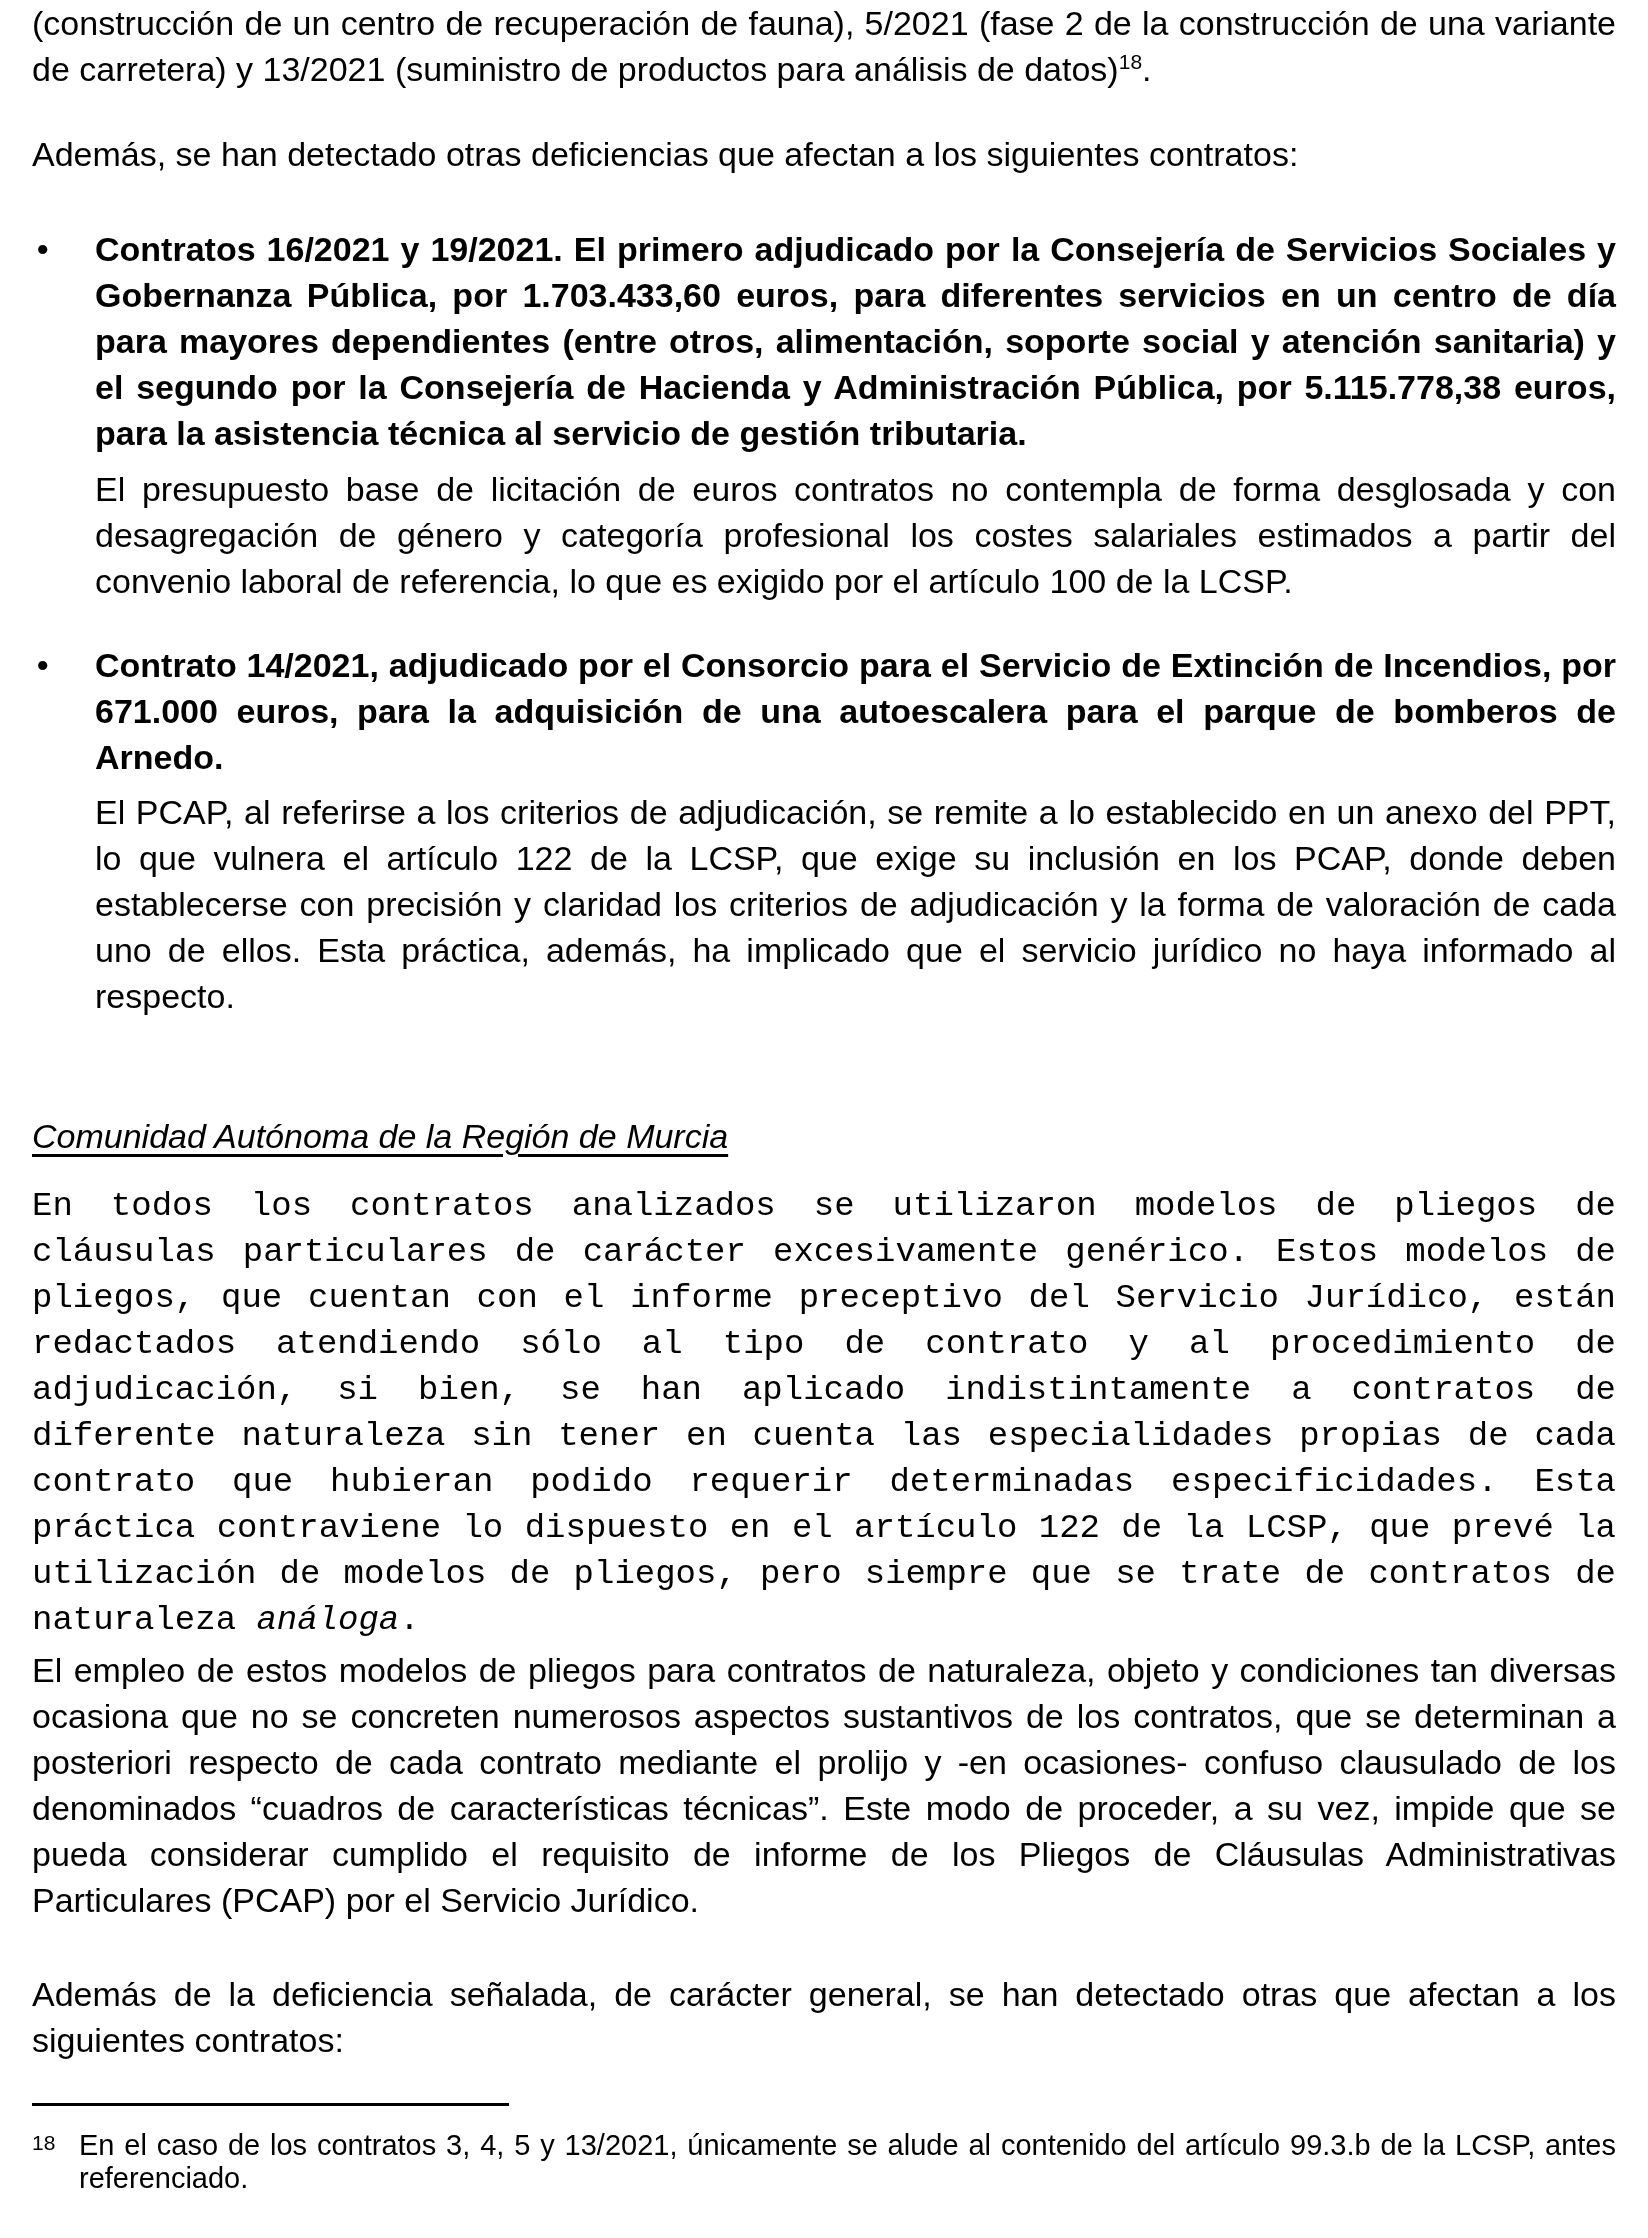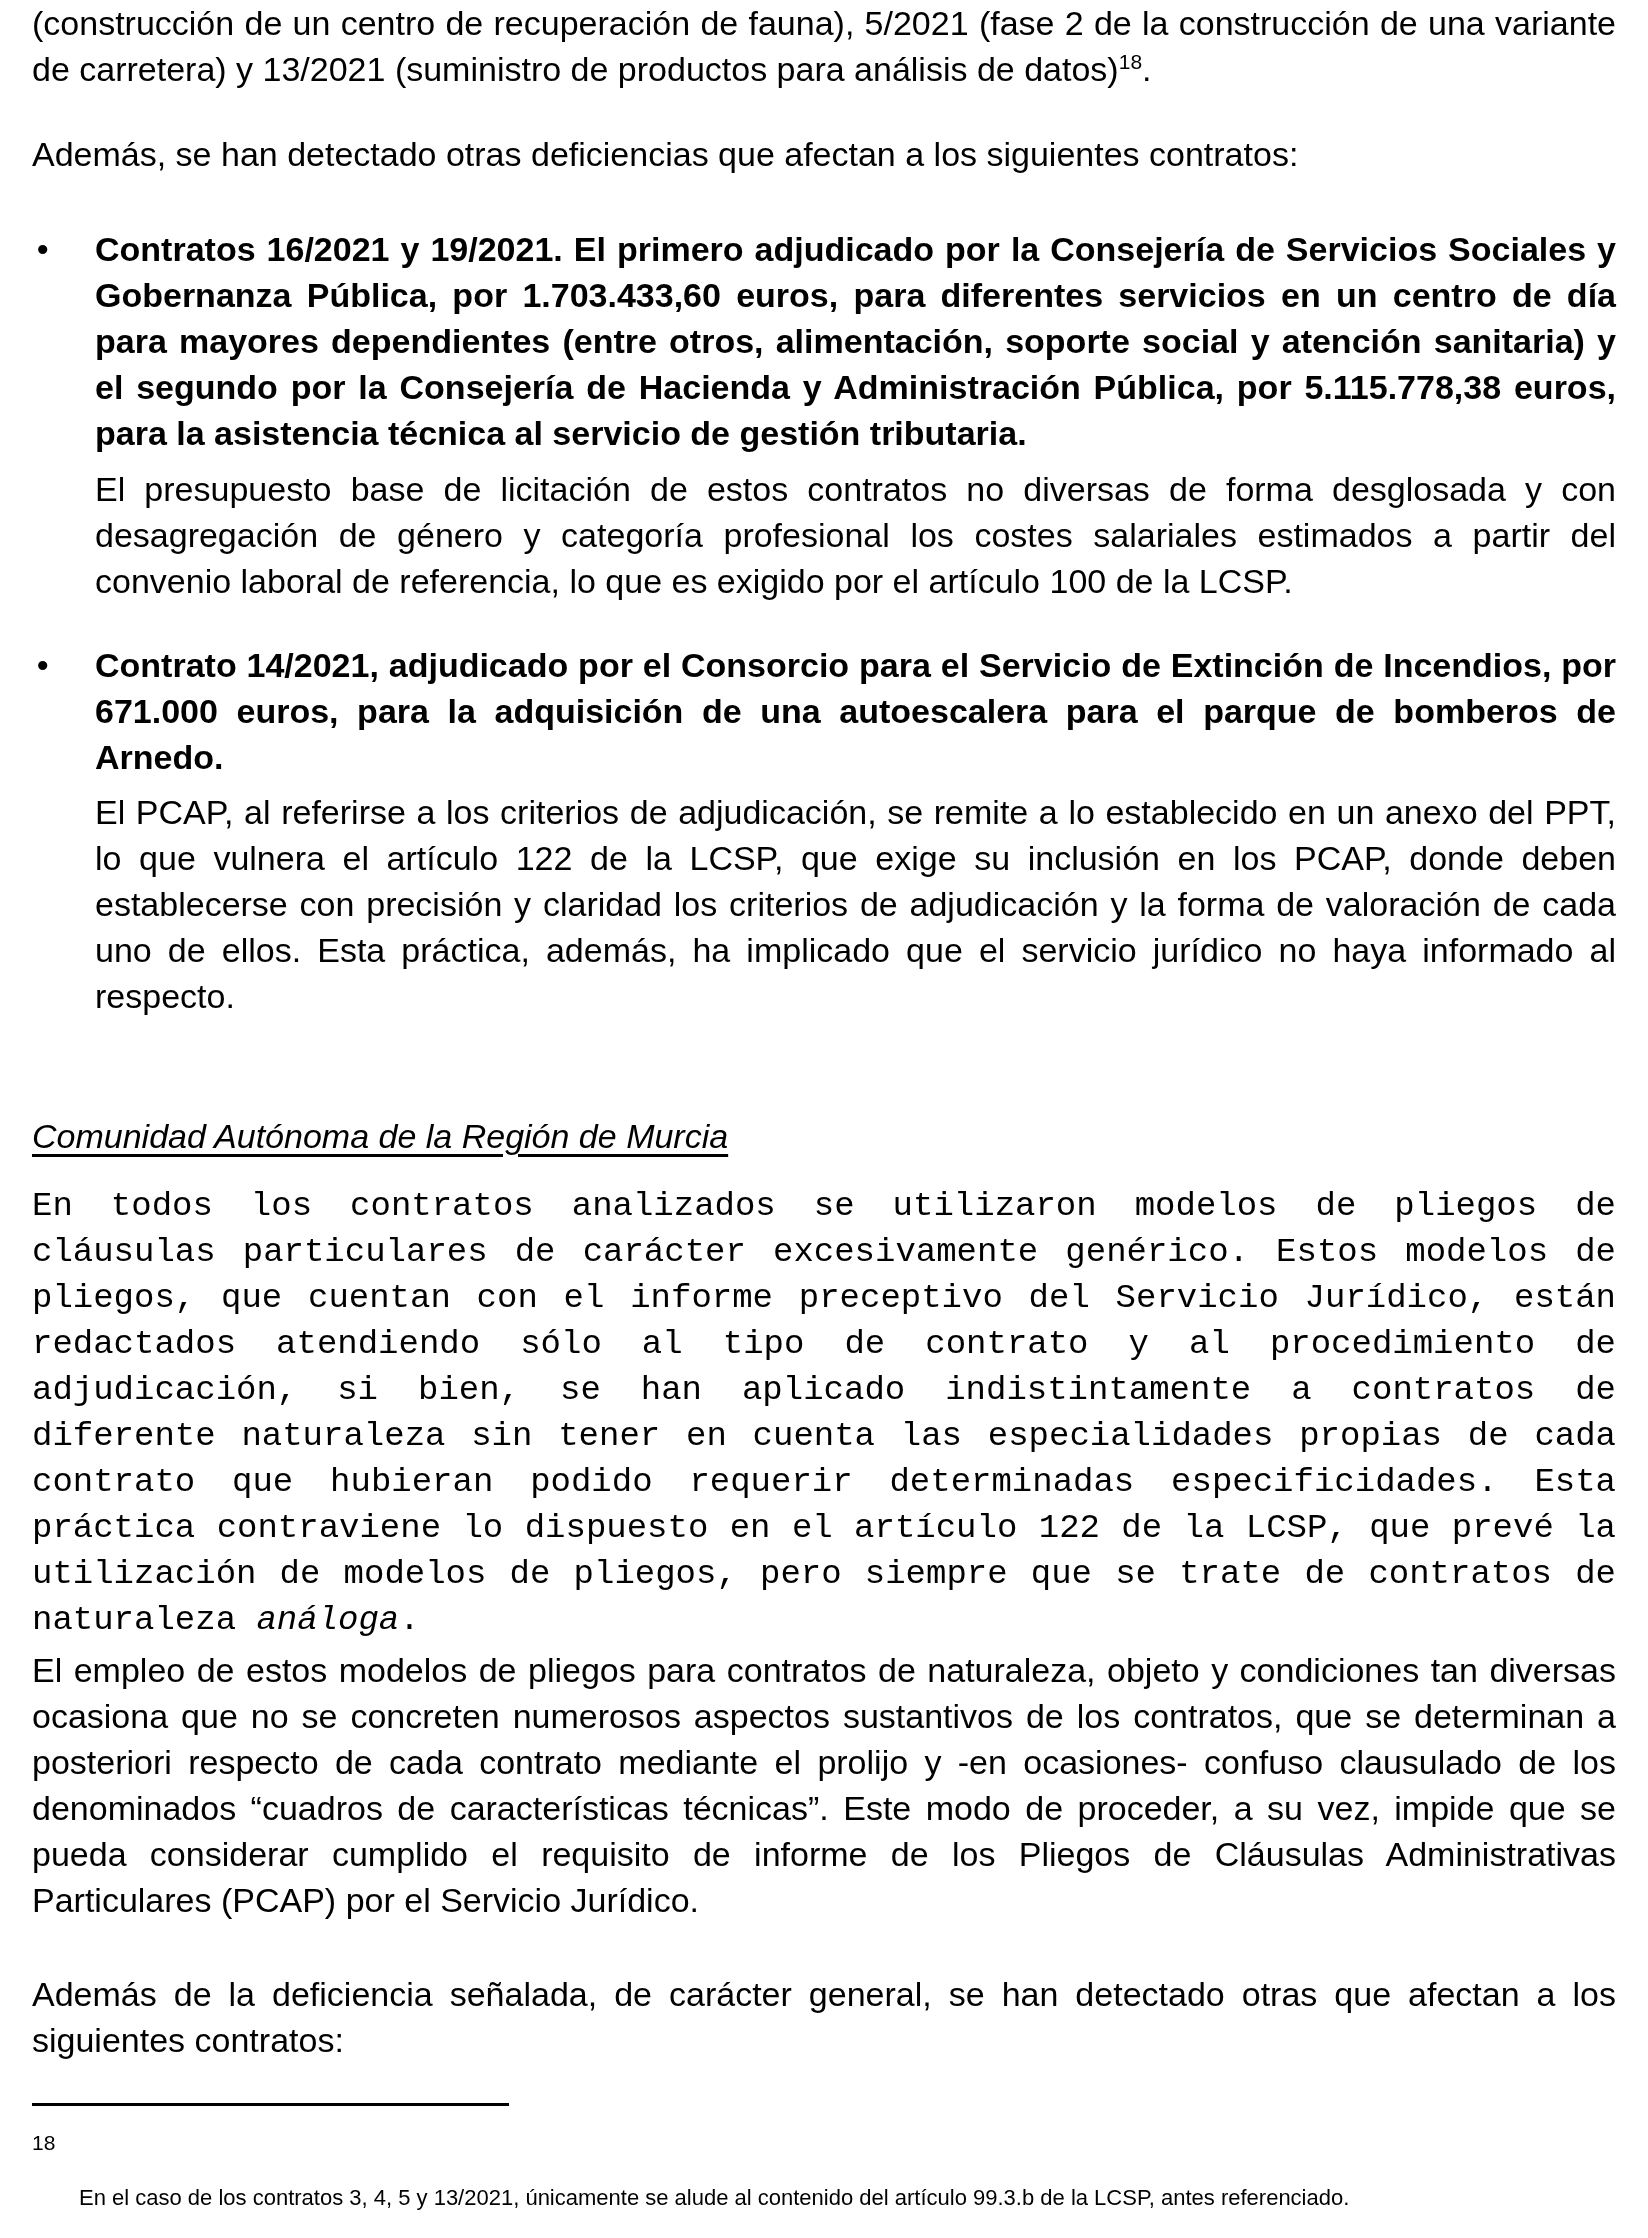--- a/index.html
+++ b/index.html
@@ -73,39 +73,38 @@
   .footnote-marker {
     flex: none;
     width: 47px;
     font-size: 21px;
     line-height: 35px;
     position: relative;
     top: -3.2px;
   }
   .footnote-text {
     flex: 1;
-    font-size: 22px;
-    line-height: 44px;
+    font-size: 29px;
+    line-height: 33px;
     text-align: justify;
-    margin-top: 47px;
   }
 </style>
 </head>
 <body>
 
 <div class="page">
 
   <p class="para-intro just"><span>(construcción de un centro de recuperación de fauna), 5/2021 (fase 2 de la construcción de una variante de carretera) y 13/2021 (suministro de productos para análisis de datos)</span><sup class="ref">18</sup><span>.</span></p>
 
   <p class="para-ademas just">Además, se han detectado otras deficiencias que afectan a los siguientes contratos:</p>
 
   <div class="list-block list-block-1">
     <span class="bullet-glyph">•</span>
     <p class="bullet-bold just">Contratos 16/2021 y 19/2021. El primero adjudicado por la Consejería de Servicios Sociales y Gobernanza Pública, por 1.703.433,60 euros, para diferentes servicios en un centro de día para mayores dependientes (entre otros, alimentación, soporte social y atención sanitaria) y el segundo por la Consejería de Hacienda y Administración Pública, por 5.115.778,38 euros, para la asistencia técnica al servicio de gestión tributaria.</p>
-    <p class="bullet-detail just">El presupuesto base de licitación de estos contratos no diversas de forma desglosada y con desagregación de género y categoría profesional los costes salariales estimados a partir del convenio laboral de referencia, lo que es exigido por el artículo 100 de la LCSP.</p>
+    <p class="bullet-detail just">El presupuesto base de licitación de euros contratos no contempla de forma desglosada y con desagregación de género y categoría profesional los costes salariales estimados a partir del convenio laboral de referencia, lo que es exigido por el artículo 100 de la LCSP.</p>
   </div>
 
   <div class="list-block list-block-2">
     <span class="bullet-glyph">•</span>
     <p class="bullet-bold just">Contrato 14/2021, adjudicado por el Consorcio para el Servicio de Extinción de Incendios, por 671.000 euros, para la adquisición de una autoescalera para el parque de bomberos de Arnedo.</p>
     <p class="bullet-detail just">El PCAP, al referirse a los criterios de adjudicación, se remite a lo establecido en un anexo del PPT, lo que vulnera el artículo 122 de la LCSP, que exige su inclusión en los PCAP, donde deben establecerse con precisión y claridad los criterios de adjudicación y la forma de valoración de cada uno de ellos. Esta práctica, además, ha implicado que el servicio jurídico no haya informado al respecto.</p>
   </div>
 
   <p class="heading-murcia">Comunidad Autónoma de la Región de Murcia</p>
 

